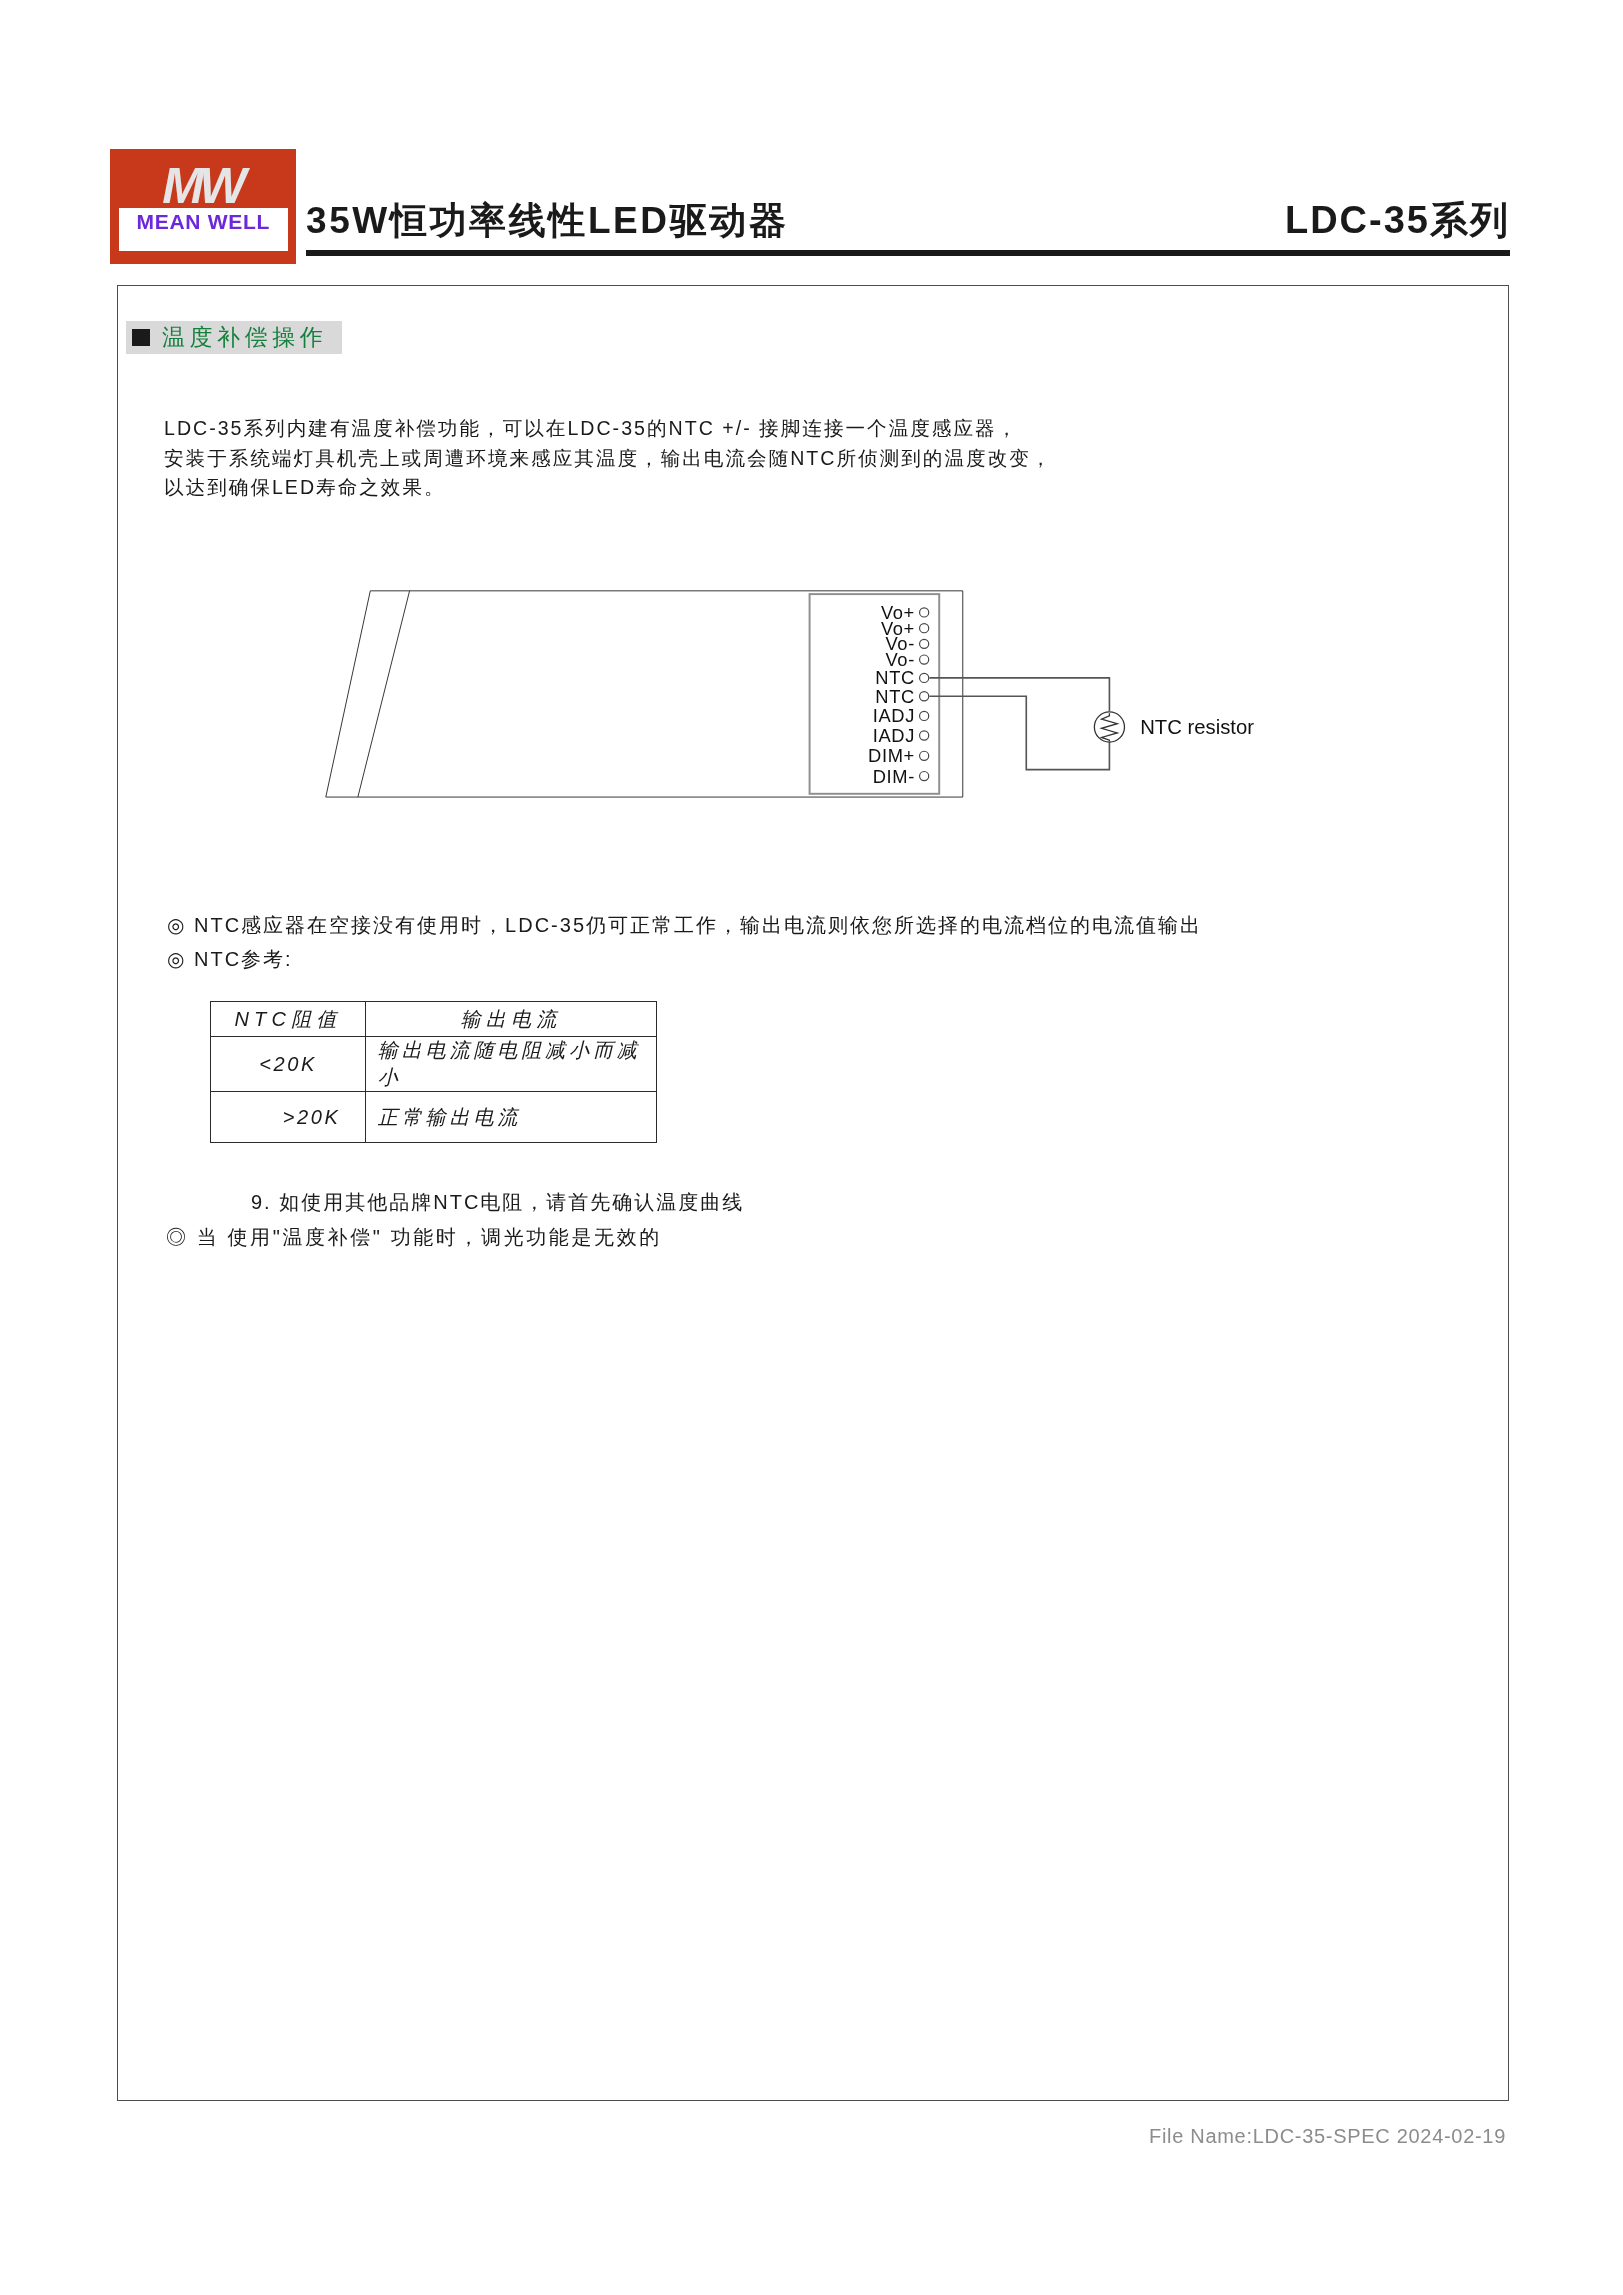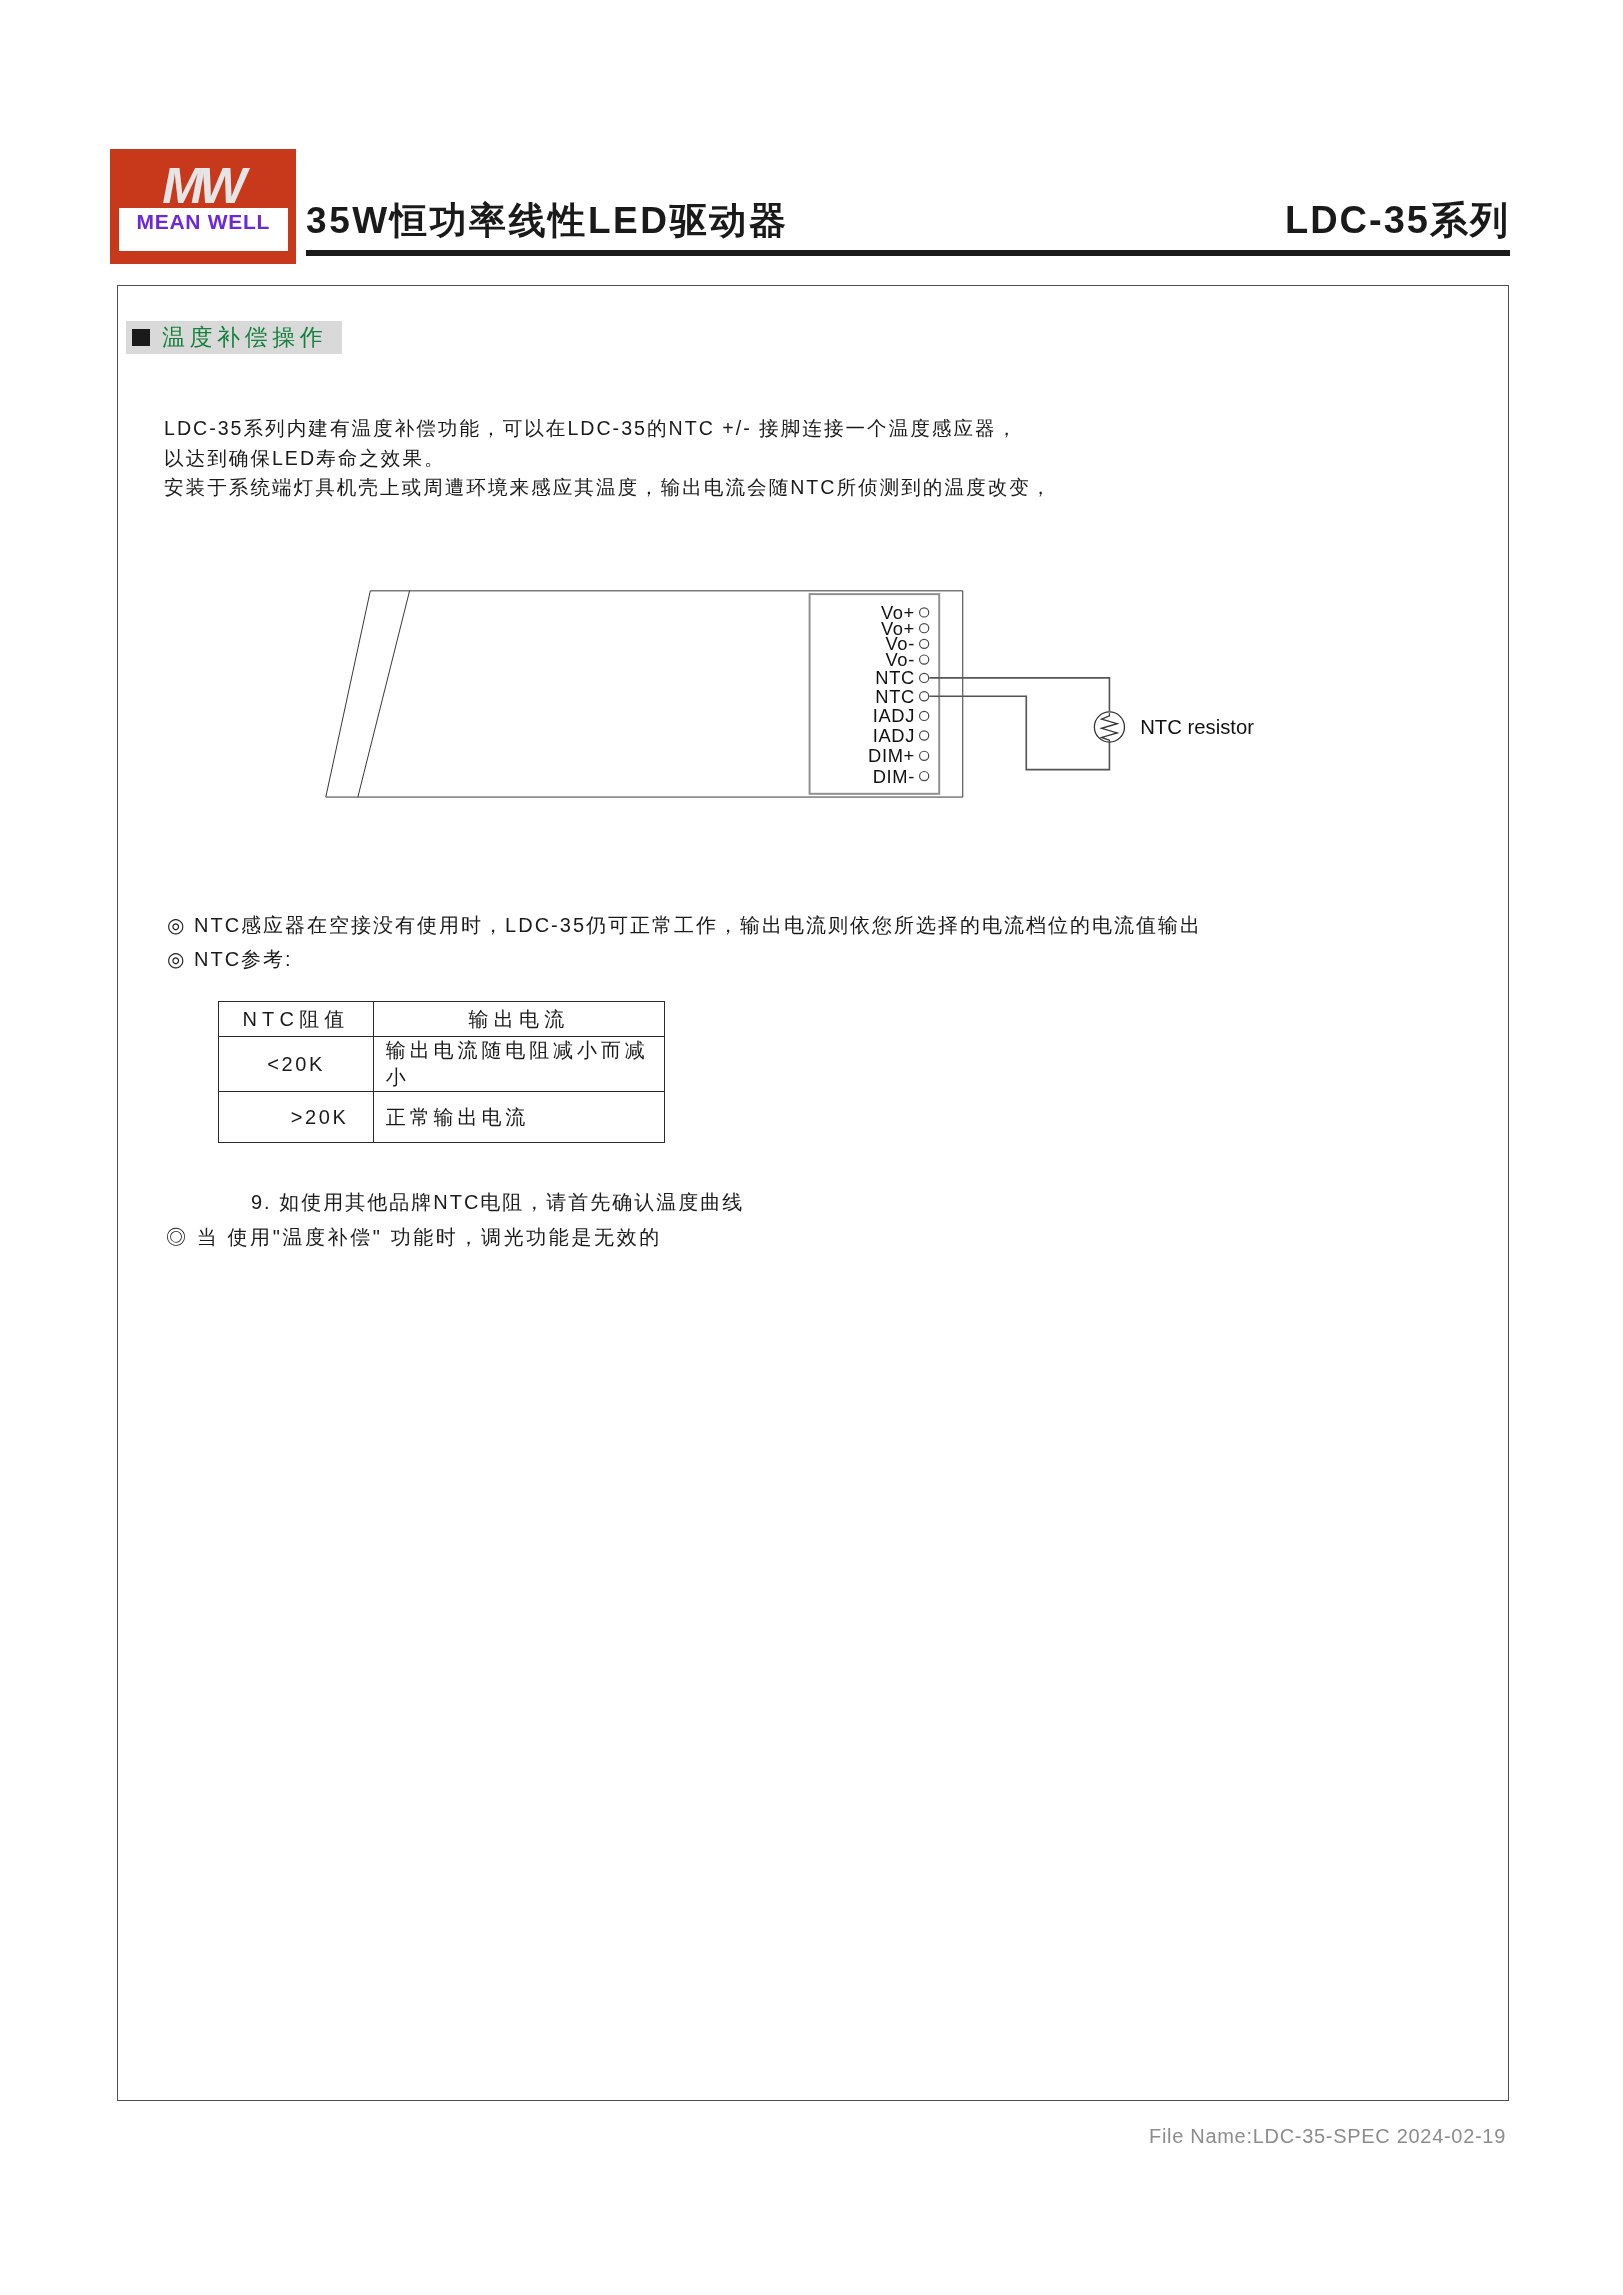--- a/index.html
+++ b/index.html
@@ -45,22 +45,22 @@
   .para{position:absolute; left:46px; top:128px; font-size:19.6px; line-height:29.5px; letter-spacing:2px; white-space:nowrap;}
 
   .diagram{position:absolute; left:196px; top:295px;}
 
   .note-line{position:absolute; font-size:20px; letter-spacing:2px; white-space:nowrap;}
   .note-1{left:49px; top:626px;}
   .note-2{left:49px; top:660px;}
 
   
   .ntc-table{
-    position:absolute; left:100px; top:715px; border-collapse:collapse;
-    font-size:20px; table-layout:fixed;
+    position:absolute; left:92px; top:715px; border-collapse:collapse;
+    font-size:20px; table-layout:fixed;font-style:italic;
   }
   .ntc-table td, .ntc-table th{
     border:1.3px solid #2b2b2b; font-weight:normal; letter-spacing:2.6px;
     padding:0; box-sizing:border-box; background:#fff;
   }
   .col-res{width:155px; text-align:center;}
   .col-out{width:291px;}
   .ntc-table .hdr td{height:35px; text-align:center; letter-spacing:5.2px;}
   .ntc-table .r1 td{height:52px;}
   .ntc-table .r2 td{height:51px;padding-left:47px;}
@@ -92,22 +92,22 @@
 
   <div class="content-box">
 
     <div class="sec-header">
       <span class="sec-sq"></span>
       <span class="sec-title">温度补偿操作</span>
     </div>
 
     <div class="para">
       <div>LDC-35系列内建有温度补偿功能，可以在LDC-35的NTC +/- 接脚连接一个温度感应器，</div>
+      <div>安装于系统端灯具机壳上或周遭环境来感应其温度，输出电流会随NTC所侦测到的温度改变，</div>
       <div>以达到确保LED寿命之效果。</div>
-      <div>安装于系统端灯具机壳上或周遭环境来感应其温度，输出电流会随NTC所侦测到的温度改变，</div>
     </div>
 
     <svg class="diagram" width="982" height="239" viewBox="480 888 1500 365" xmlns="http://www.w3.org/2000/svg">
 
       <polygon points="566,903 1471,903 1471,1218 498,1218" fill="none" stroke="#333" stroke-width="1.5"></polygon>
       <line x1="626" y1="903" x2="547" y2="1218" stroke="#333" stroke-width="1.5"></line>
 
       <rect x="1237" y="908" width="198" height="305" fill="#fff" stroke="#8f8f8f" stroke-width="3"></rect>
 
       <path d="M1420 1036 L1695 1036 L1695 1087" fill="none" stroke="#555" stroke-width="2.5"></path>

